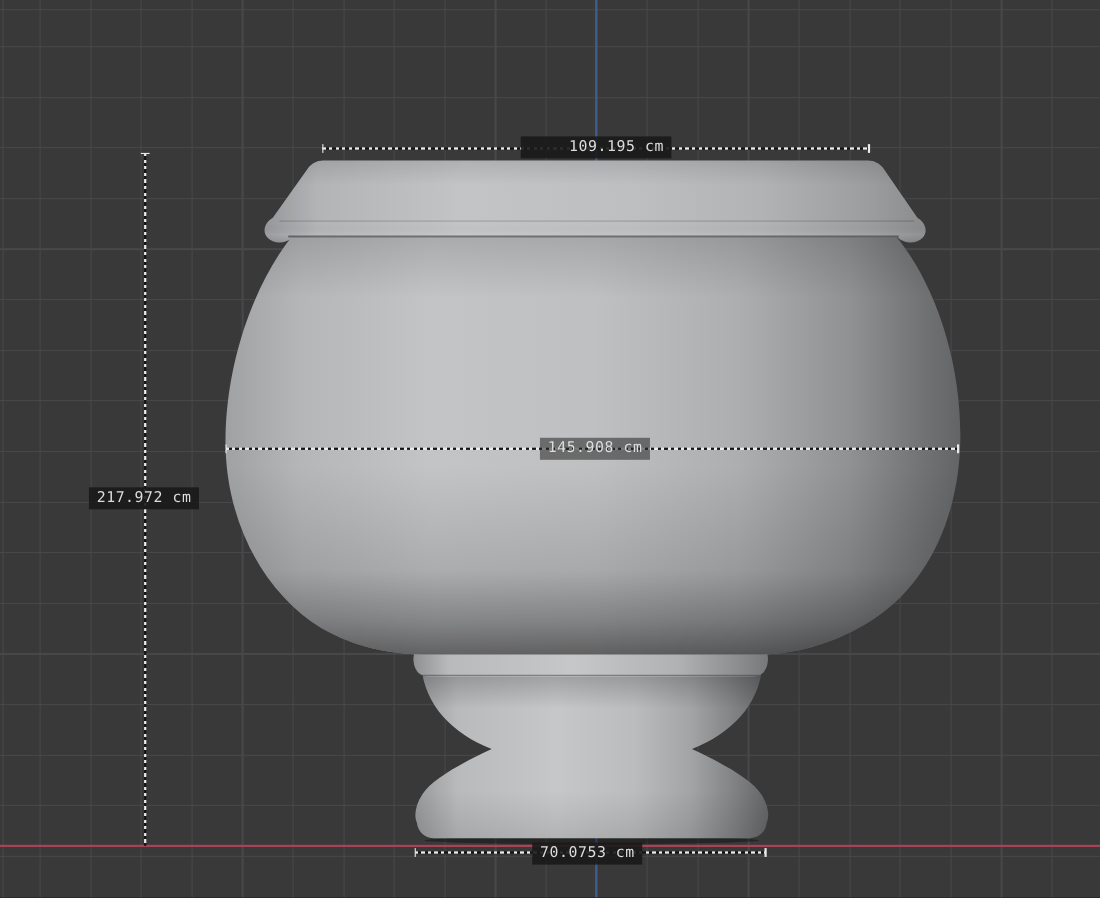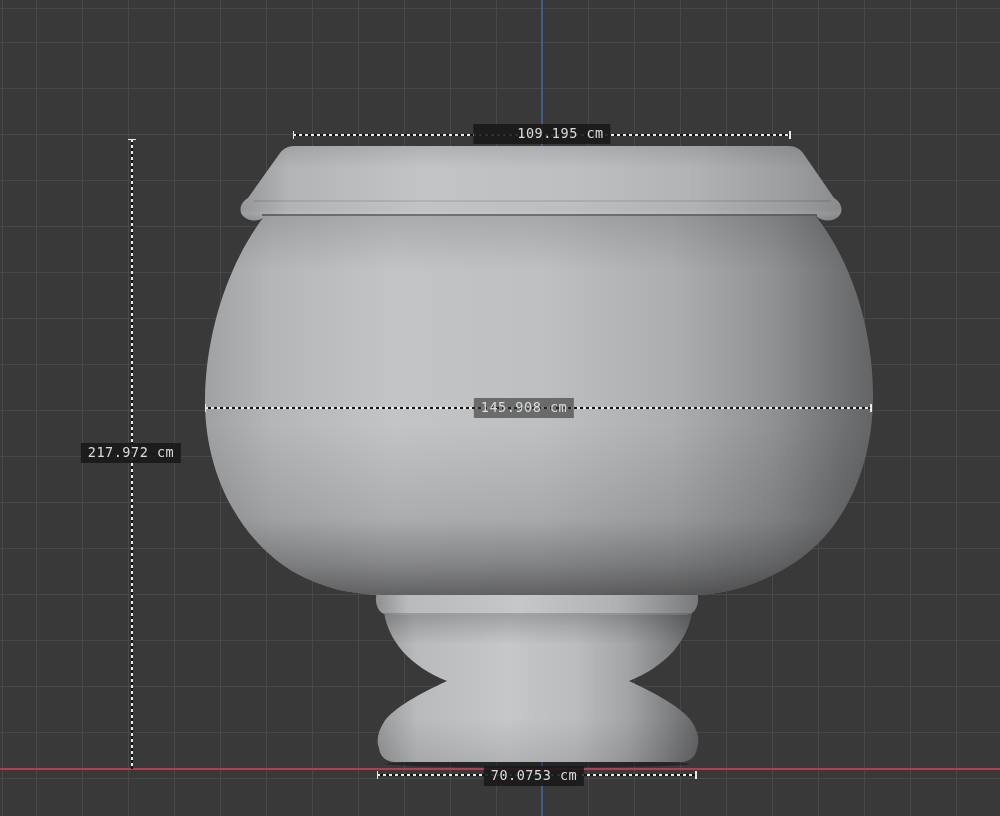--- a/index.html
+++ b/index.html
@@ -200,19 +200,19 @@
     <div class="tick vt start"></div>
     <div class="tick vt end"></div>
   </div>
 
   <div class="ruler-line v" style="left:131px;top:139px;height:630px;">
     <div class="tick ht start"></div>
   </div>
 
   <div class="mlabel" style="left:542px;top:134px;padding-left:44px;">109.195 cm</div>
 
-  <div class="mlabel translucent" style="left:524px;top:408px;text-align:center;">145.908 cm</div>
+  <div class="mlabel translucent" style="left:541px;top:408px;text-align:center;">145.908 cm</div>
 
   <div class="mlabel" style="left:131px;top:453px;">217.972 cm</div>
 
   <div class="mlabel" style="left:534px;top:776px;text-align:right;">70.0753 cm</div>
 
 </div>
 
 </body></html>

